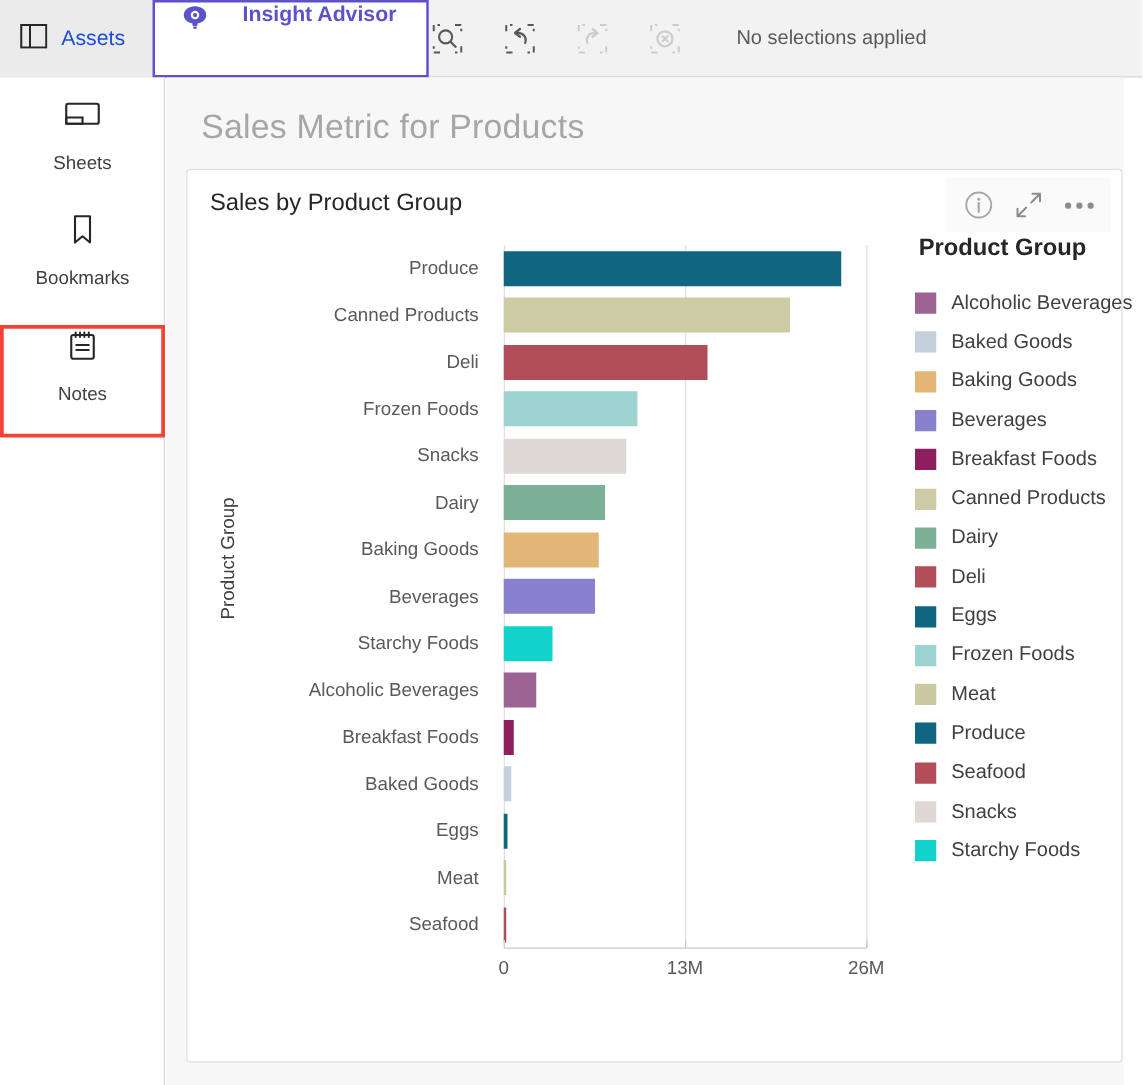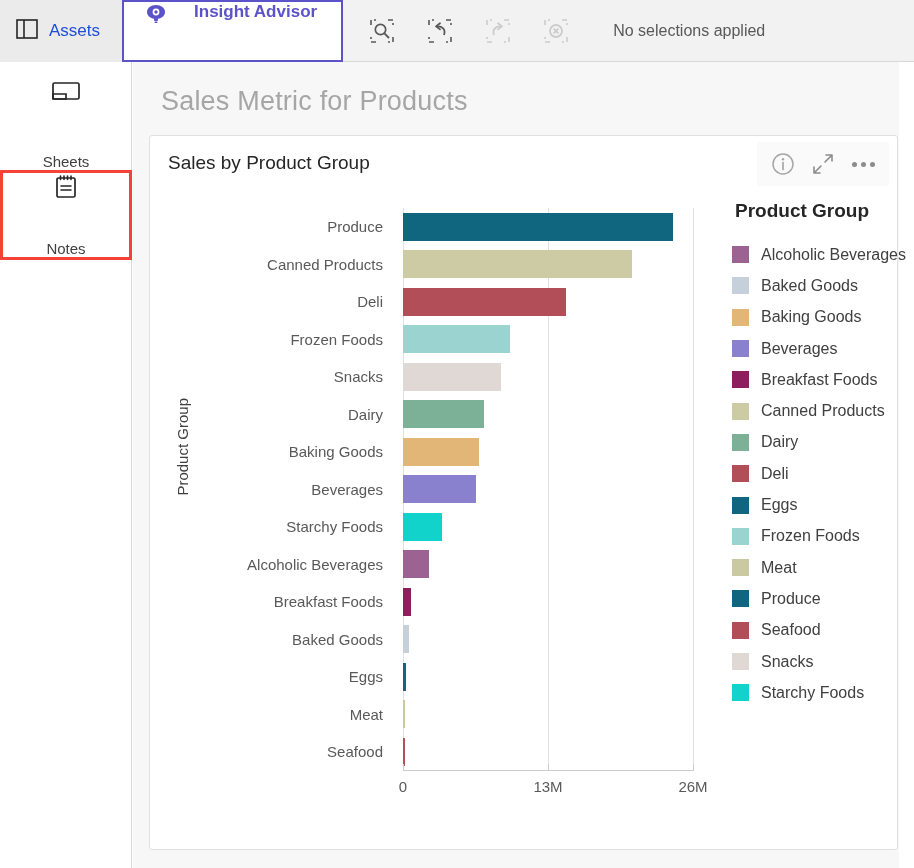--- a/index.html
+++ b/index.html
@@ -59,21 +59,20 @@
   }
   .advisor-label {
     font-size: 17px;
     color: #5c52c9;
     font-weight: bold;
   }
 
   .toolgroup {
     display: flex; align-items: center;
     gap: 28px;
-    padding-left: 24px;
   }
   .toolbtn {
     width: 30px; height: 30px;
     display: flex; align-items: center; justify-content: center;
     cursor: pointer;
   }
   .toolbtn.disabled { cursor: default; }
   .selection-text {
     margin-left: 14px;
     font-size: 16px;
@@ -89,22 +88,22 @@
     border-right: 1px solid #d8d8d8;
     padding-top: 18px;
   }
   .side-item {
     position: relative;
     width: 132px;
     height: 90px;
     display: flex;
     flex-direction: column;
     align-items: center;
-    justify-content: space-between;
-    gap: 1px;
+    justify-content: flex-start;
+    gap: 11px;
     cursor: pointer;
   }
   .side-item .side-label {
     font-size: 15px;
     color: #404040;
   }
   .side-item.highlighted {
     border: 3px solid #f44336;
   }
 
@@ -177,21 +176,21 @@
     width: 22px;
     font-size: 15px;
     color: #404040;
     writing-mode: vertical-rl;
     transform: rotate(180deg);
     white-space: nowrap;
     text-align: center;
   }
   .plot {
     position: absolute;
-    left: 50px; top: 12px;
+    left: 50px; top: 0;
     width: 690px; height: 663px;
   }
   .cat-col {
     position: absolute;
     left: 0; top: 8px;
     width: 192px;
   }
   .cat-row {
     height: 37.5px;
     display: flex;
@@ -361,20 +360,28 @@
     <div class="side-item">
       <span>
         <svg width="30" height="26" viewBox="0 0 30 26">
           <rect x="2" y="3" width="26" height="16" rx="1.5" fill="none" stroke="#262626" stroke-width="1.7"></rect>
           <path d="M2 14h13v5H2z" fill="none" stroke="#262626" stroke-width="1.7"></path>
         </svg>
       </span>
       <span class="side-label">Sheets</span>
     </div>
 
+    <div class="side-item">
+      <span>
+        <svg width="26" height="28" viewBox="0 0 26 28">
+          <path d="M7 3h12v21l-6-5-6 5z" fill="none" stroke="#262626" stroke-width="1.7" stroke-linejoin="round"></path>
+        </svg>
+      </span>
+      <span class="side-label">Bookmarks</span>
+    </div>
 
     <div class="side-item highlighted">
       <span>
         <svg width="28" height="28" viewBox="0 0 28 28">
           <rect x="5" y="5" width="18" height="19" rx="1.6" fill="none" stroke="#262626" stroke-width="1.7"></rect>
           <path d="M8.5 3v3.5 M12 3v3.5 M15.5 3v3.5 M19 3v3.5" stroke="#262626" stroke-width="1.6" stroke-linecap="round"></path>
           <path d="M9 13h10 M9 17h10" stroke="#262626" stroke-width="1.6" stroke-linecap="round"></path>
         </svg>
       </span>
       <span class="side-label">Notes</span>

